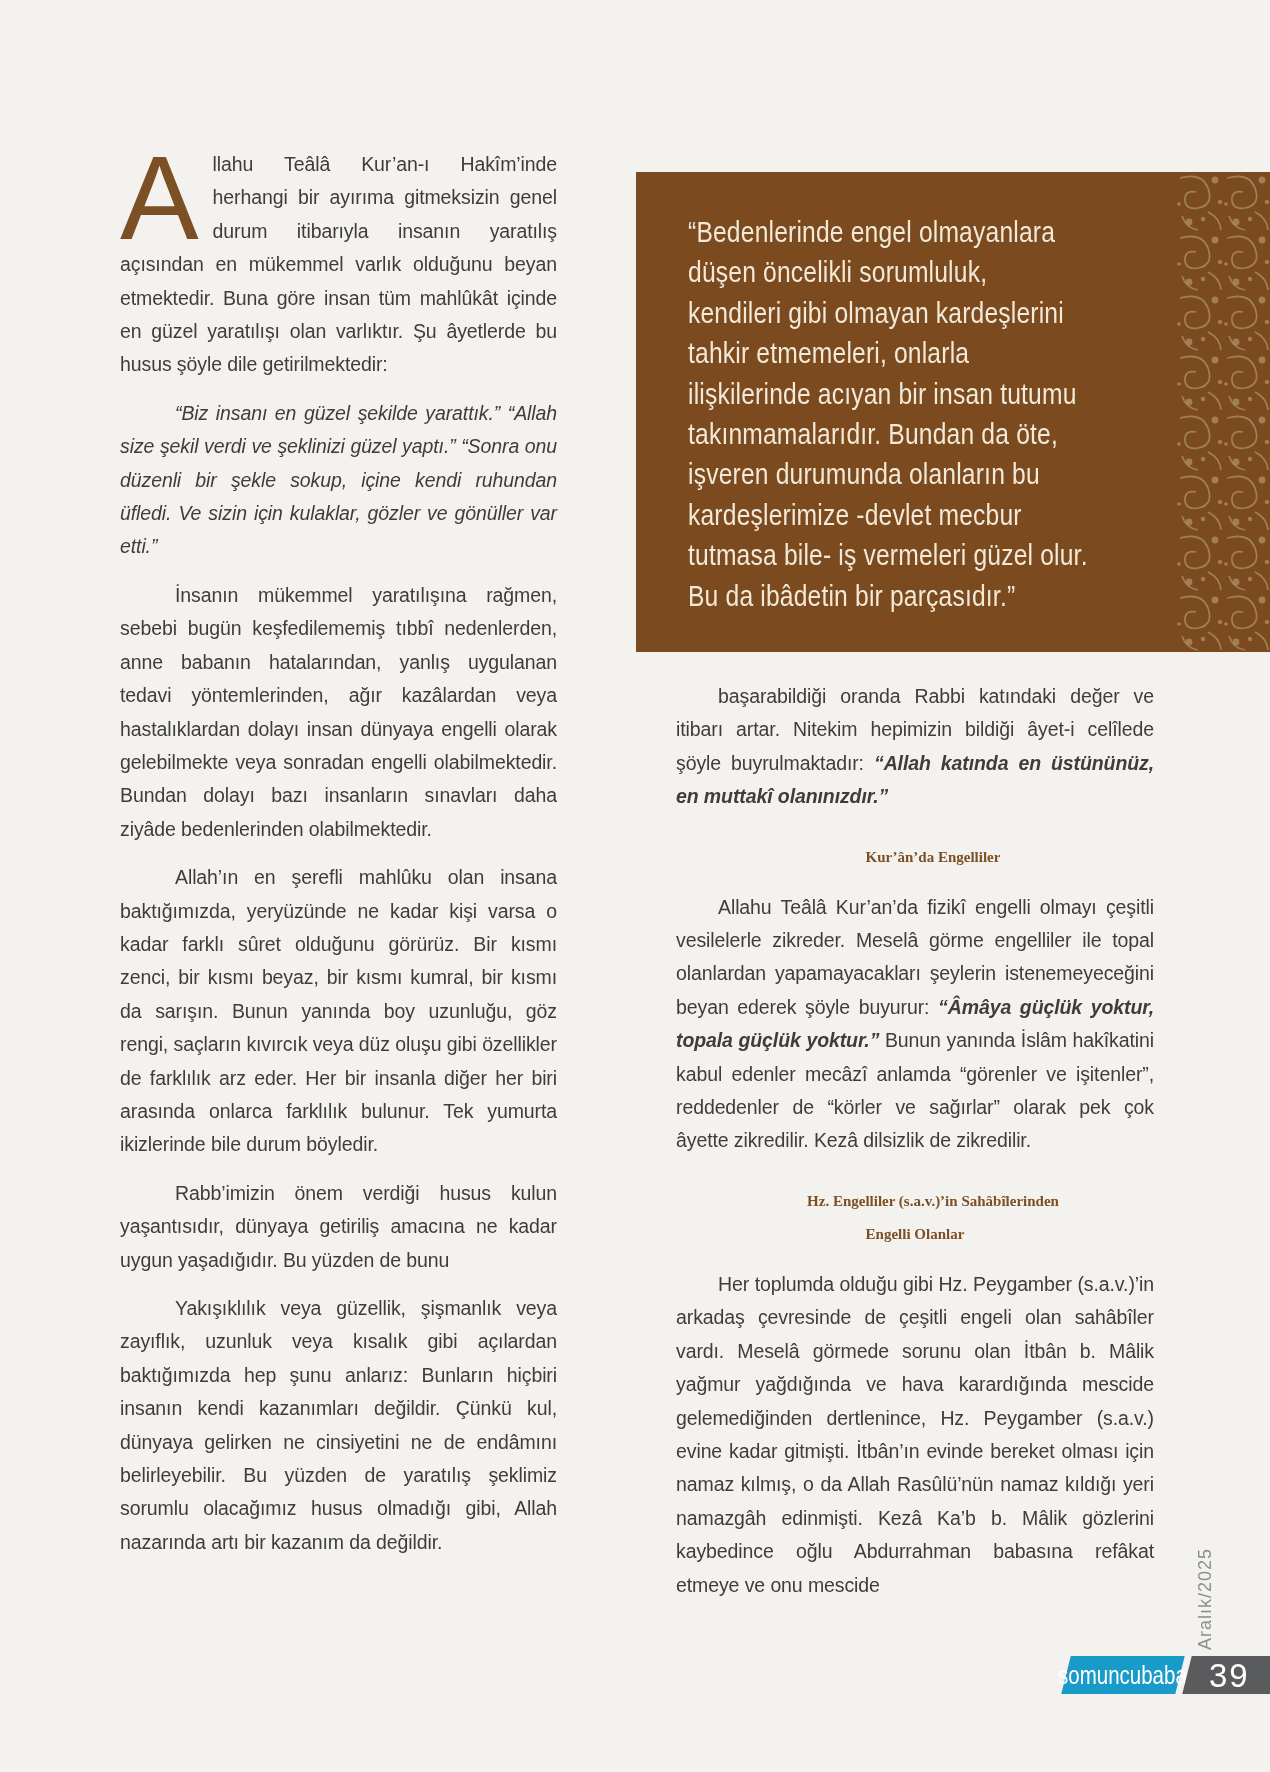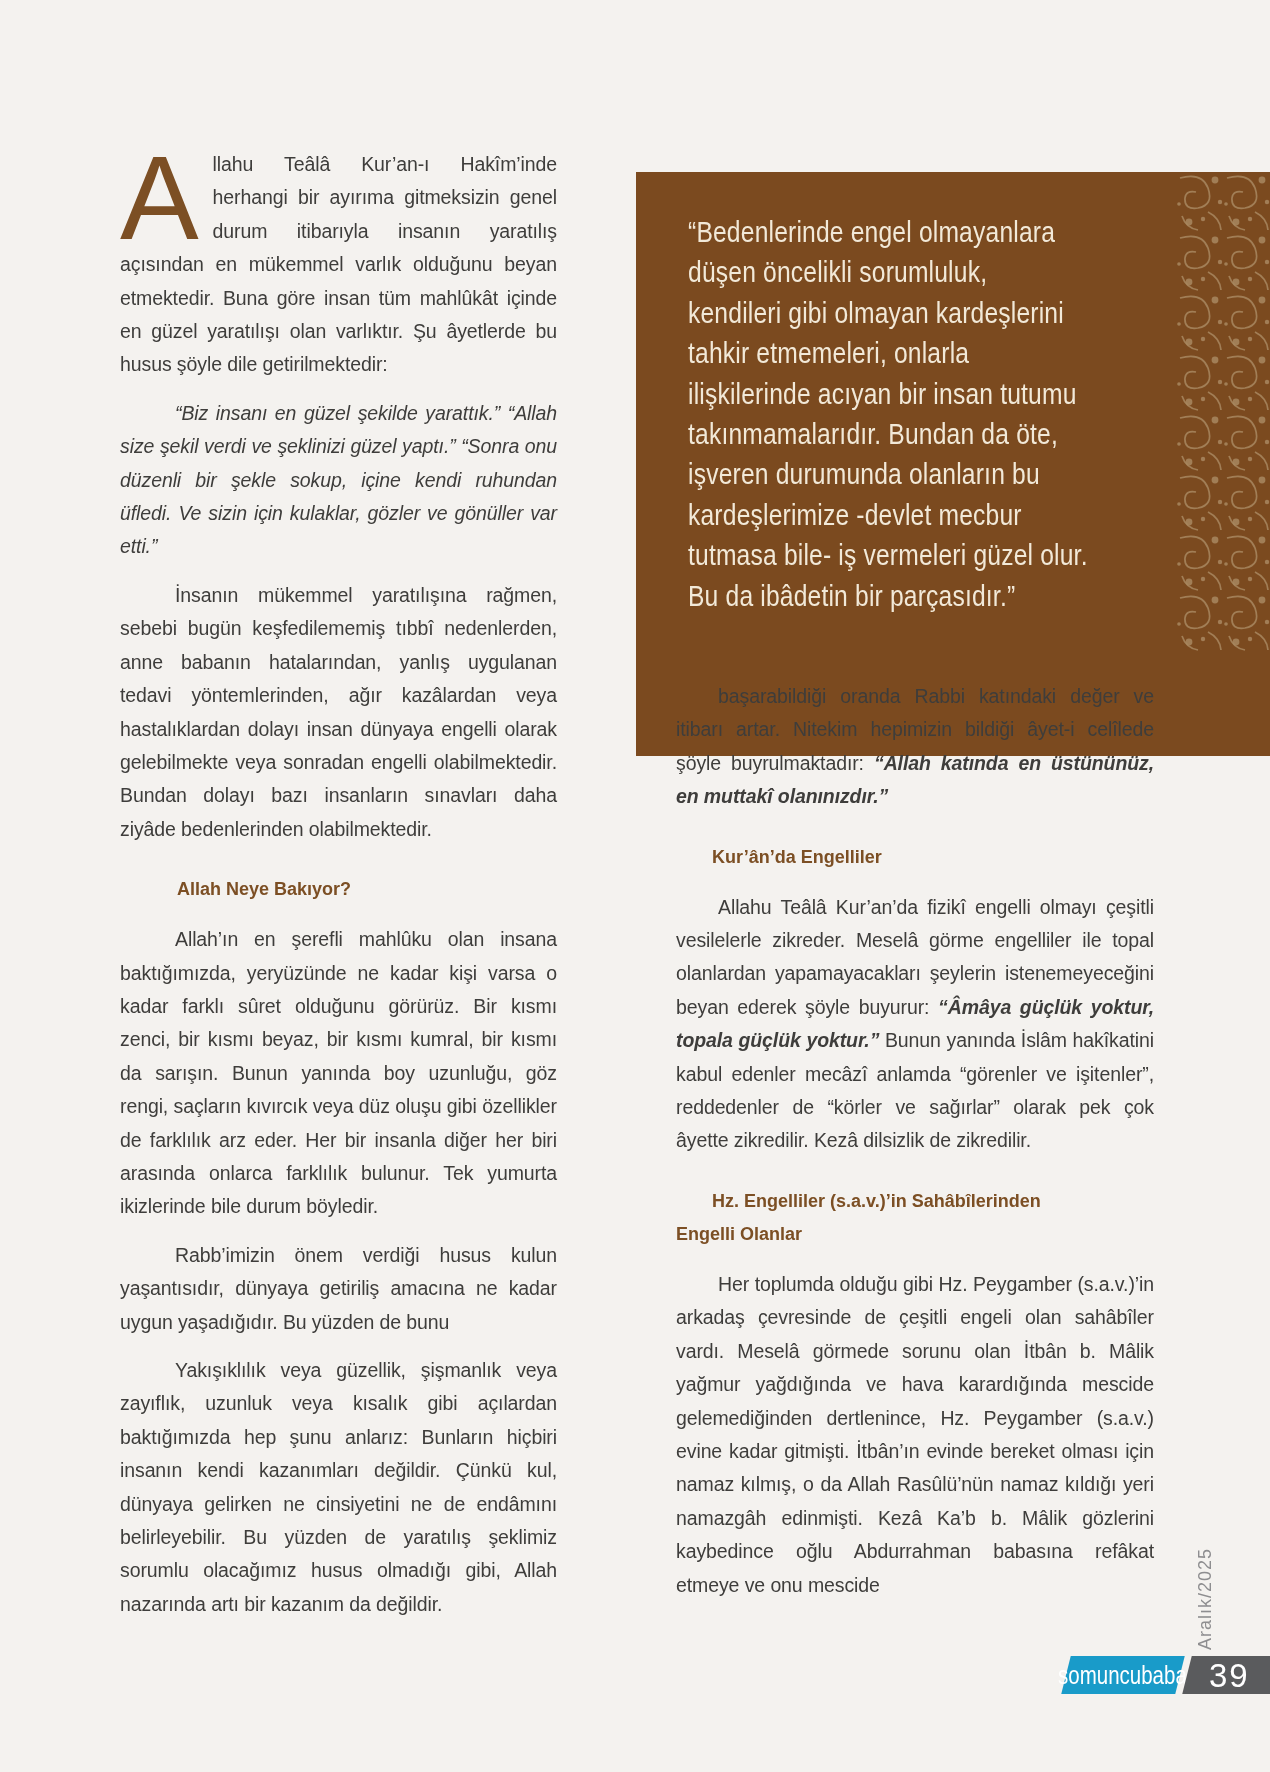--- a/index.html
+++ b/index.html
@@ -36,29 +36,30 @@
   span.it.bd{font-style:italic;font-weight:bold;}
   .dropcap{
     float:left;
     font-size:118px;line-height:92px;
     color:#7c4f24;
     padding:4px 14px 0 0;
     font-weight:400;
   }
   h2.heading{
     margin:27px 0 17px 0;
-    font-size:18px;line-height:33px;
+    font-size:15px;line-height:33px;
     font-weight:bold;color:#7c4f24;
-    text-align:left;
+    text-align:center;
+    font-family:Liberation Serif, serif;
   }
   .col-left h2.heading{padding-left:57px;}
   .col-right h2.heading{padding-left:0;text-indent:36px;white-space:pre-line;}
   
   .quote-box{
-    position:absolute;left:636px;top:172px;right:0;height:584px;
+    position:absolute;left:636px;top:172px;right:0;height:480px;
     background:#7b4a1f;
   }
   .quote-text{
     position:absolute;left:52px;top:40px;
     width:585px;
     transform:scaleX(0.85);transform-origin:left top;
     font-size:29px;line-height:40.4px;
     color:#f2e9d8;
     white-space:pre-line;
     letter-spacing:0.2px;
@@ -105,21 +106,20 @@
 </style>
 </head>
 <body>
 
 <div class="page">
 
   <div class="col-left">
     <p class="body no-indent"><span class="dropcap">A</span><span>llahu Teâlâ Kur’an-ı Hakîm’inde herhangi bir ayırıma gitmeksizin genel durum itibarıyla insanın yaratılış açısından en mükemmel varlık olduğunu beyan etmektedir. Buna göre insan tüm mahlûkât içinde en güzel yaratılışı olan varlıktır. Şu âyetlerde bu husus şöyle dile getirilmektedir:</span></p>
     <p class="body italic">“Biz insanı en güzel şekilde yarattık.” “Allah size şekil verdi ve şeklinizi güzel yaptı.” “Sonra onu düzenli bir şekle sokup, içine kendi ruhundan üfledi. Ve sizin için kulaklar, gözler ve gönüller var etti.”</p>
     <p class="body">İnsanın mükemmel yaratılışına rağmen, sebebi bugün keşfedilememiş tıbbî nedenlerden, anne babanın hatalarından, yanlış uygulanan tedavi yöntemlerinden, ağır kazâlardan veya hastalıklardan dolayı insan dünyaya engelli olarak gelebilmekte veya sonradan engelli olabilmektedir. Bundan dolayı bazı insanların sınavları daha ziyâde bedenlerinden olabilmektedir.</p>
-    <h2 class="heading">Allah Neye Bakıyor?</h2>
     <p class="body">Allah’ın en şerefli mahlûku olan insana baktığımızda, yeryüzünde ne kadar kişi varsa o kadar farklı sûret olduğunu görürüz. Bir kısmı zenci, bir kısmı beyaz, bir kısmı kumral, bir kısmı da sarışın. Bunun yanında boy uzunluğu, göz rengi, saçların kıvırcık veya düz oluşu gibi özellikler de farklılık arz eder. Her bir insanla diğer her biri arasında onlarca farklılık bulunur. Tek yumurta ikizlerinde bile durum böyledir.</p>
     <p class="body">Rabb’imizin önem verdiği husus kulun yaşantısıdır, dünyaya getiriliş amacına ne kadar uygun yaşadığıdır. Bu yüzden de bunu</p>
     <p class="body">Yakışıklılık veya güzellik, şişmanlık veya zayıflık, uzunluk veya kısalık gibi açılardan baktığımızda hep şunu anlarız: Bunların hiçbiri insanın kendi kazanımları değildir. Çünkü kul, dünyaya gelirken ne cinsiyetini ne de endâmını belirleyebilir. Bu yüzden de yaratılış şeklimiz sorumlu olacağımız husus olmadığı gibi, Allah nazarında artı bir kazanım da değildir.</p>
   </div>
 
   <div class="quote-box">
     <div class="quote-text">“Bedenlerinde engel olmayanlara
 düşen öncelikli sorumluluk,
 kendileri gibi olmayan kardeşlerini
 tahkir etmemeleri, onlarla

